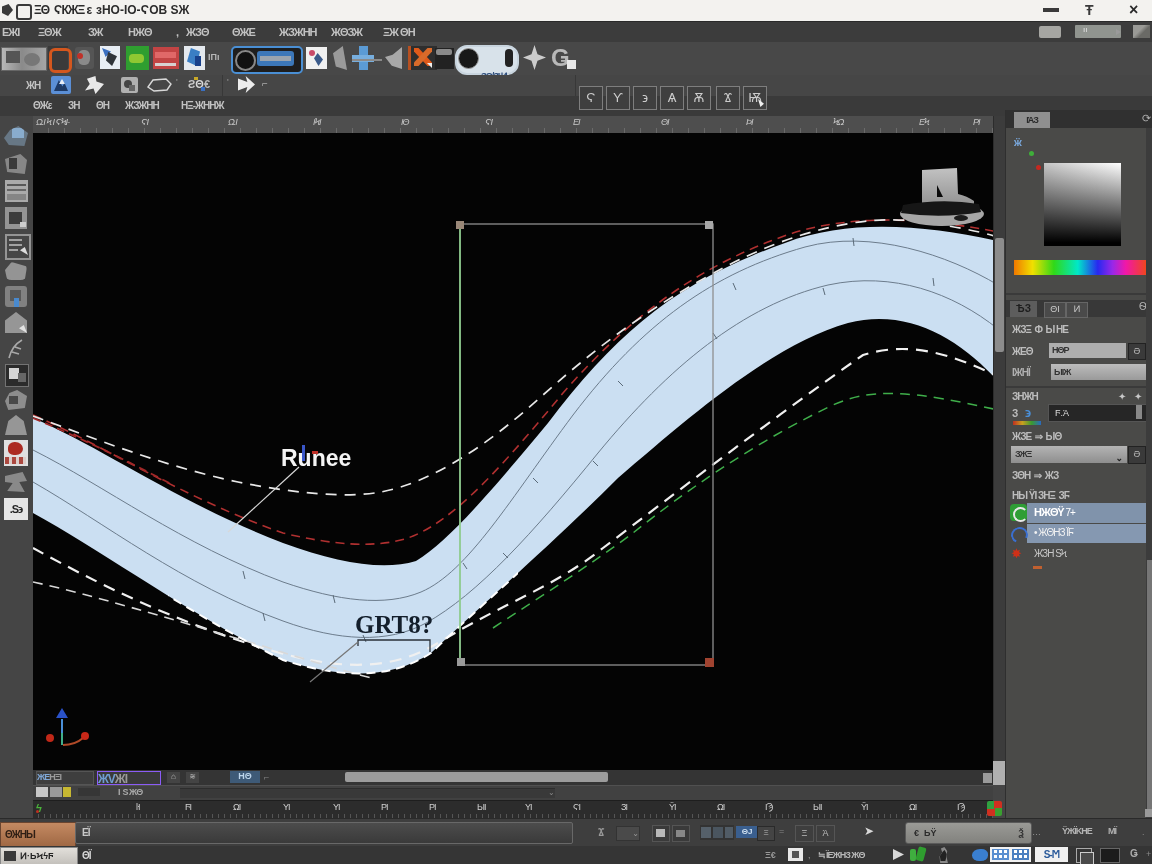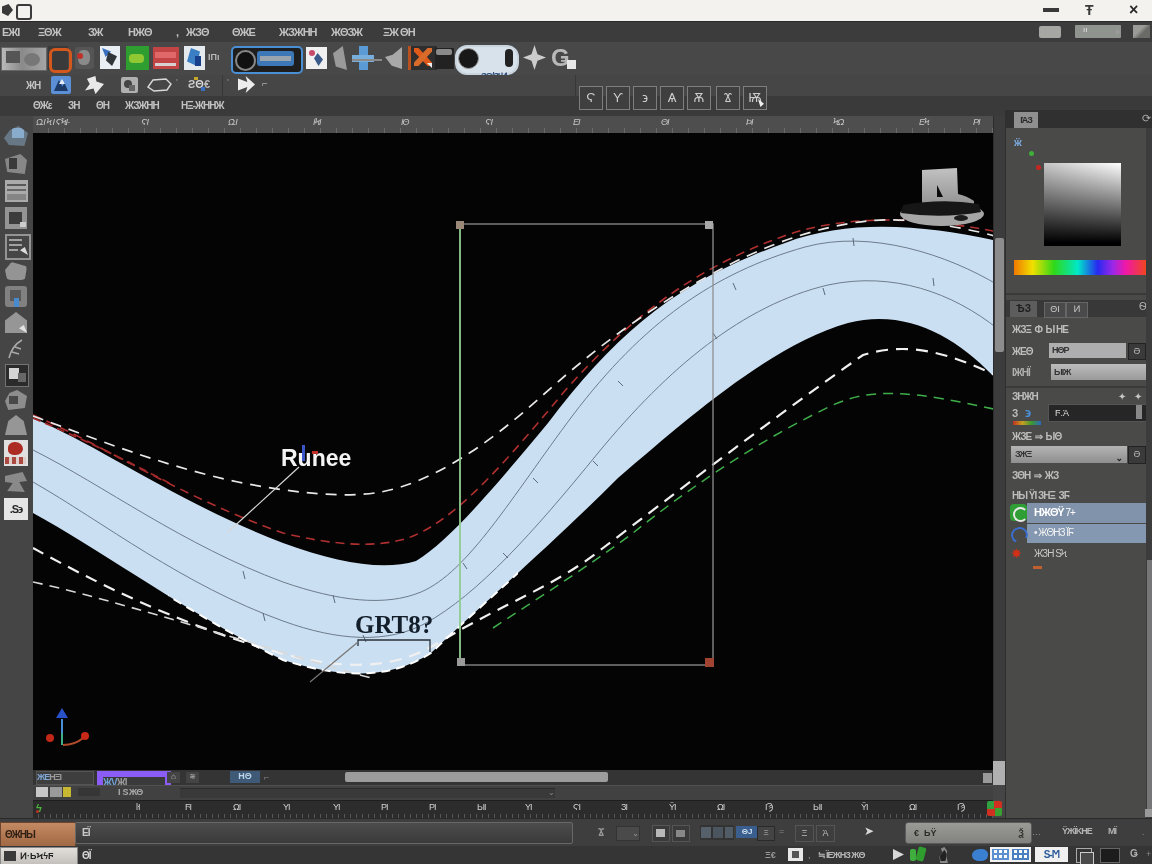--- a/index.html
+++ b/index.html
@@ -6,20 +6,21 @@
 .a{position:absolute;}
 .g{color:#c2c2c2;font-size:11px;letter-spacing:-1px;font-weight:bold;}
 .btn{background:#3f3f3f;border:1px solid #7e7e7e;}
 </style></head>
 <body>
 <div id="app">
 
 <div class="a" style="left:0;top:0;width:1152px;height:21px;background:#f3f2ef;"></div>
 <div class="a" style="left:2px;top:4px;width:11px;height:12px;background:#3a3a3a;clip-path:polygon(0 20%,60% 0,100% 50%,55% 100%,0 75%);"></div>
     <div class="a" style="left:16px;top:4px;width:12px;height:12px;border:2px solid #3a3a3a;border-radius:3px;"></div>
+    <div class="a" style="left:34px;top:3px;width:280px;height:15px;color:#2c2c2c;font-size:12px;font-weight:bold;letter-spacing:-1px;">ΞΘ &nbsp;ϚКЖΞ ε &nbsp;<span style="letter-spacing:0px">зΗΟ-ΙΟ-ϚΟΒ ЅЖ</span></div>
 <div class="a" style="left:1043px;top:8px;width:16px;height:4px;background:#3a3a3a;"></div>
 <div class="a" style="left:1085px;top:2px;color:#3a3a3a;font-size:14px;font-weight:bold;">Ŧ</div>
 <div class="a" style="left:1129px;top:1px;color:#2a2a2a;font-size:16px;font-weight:bold;">×</div>
 
 <div class="a" style="left:0;top:21px;width:1152px;height:21px;background:#3c3c3c;border-top:1px solid #2a2a2a;"></div>
 <div class="a g" style="left:2px;top:26px;">ΕЖΙ</div>
 <div class="a g" style="left:38px;top:26px;">ΞΘЖ</div>
 <div class="a g" style="left:88px;top:26px;">ЗЖ</div>
 <div class="a g" style="left:128px;top:26px;">ΗЖΘ</div>
 <div class="a g" style="left:176px;top:26px;">,</div>
@@ -287,21 +288,21 @@
 </svg>
 </div>
 
 <div class="a" style="left:993px;top:116px;width:12px;height:669px;background:#3c3c3c;border-left:1px solid #2c2c2c;"></div>
 <div class="a" style="left:995px;top:238px;width:9px;height:114px;background:#8c8c8c;border-radius:2px;"></div>
 <div class="a" style="left:983px;top:773px;width:9px;height:10px;background:#9a9a9a;"></div>
 <div class="a" style="left:993px;top:761px;width:12px;height:24px;background:#b0b0b0;"></div>
 
 <div class="a" style="left:33px;top:770px;width:960px;height:15px;background:#343434;"></div>
 <div class="a" style="left:36px;top:771px;width:56px;height:12px;background:#3e3e3e;border:1px solid #555;color:#7fa8d8;font-size:9px;font-weight:bold;letter-spacing:-1px;">ЖΕ<span style="color:#9a9a9a">ΗΞΙ</span></div>
-<div class="a" style="left:97px;top:771px;width:62px;height:12px;background:#3a3a3a;border:6px solid #8b5cf6;color:#6f9ed2;font-size:10px;font-weight:bold;letter-spacing:-1px;">ЖV<span style="color:#9a9a9a">ЖΙ</span></div>
+<div class="a" style="left:97px;top:771px;width:62px;height:12px;background:#3a3a3a;border:1px solid #8b5cf6;color:#6f9ed2;font-size:12px;font-weight:bold;letter-spacing:-1px;">ЖV<span style="color:#9a9a9a">ЖΙ</span></div>
 <div class="a" style="left:167px;top:772px;width:13px;height:11px;background:#444;color:#bbb;font-size:8px;text-align:center;">⌂</div>
 <div class="a" style="left:186px;top:772px;width:13px;height:11px;background:#444;color:#bbb;font-size:8px;text-align:center;">≋</div>
 <div class="a" style="left:230px;top:771px;width:30px;height:12px;background:#3e5a77;color:#bcd4ea;font-size:9px;font-weight:bold;text-align:center;">ΗΘ</div>
 <div class="a" style="left:264px;top:772px;color:#888;font-size:9px;">⌐</div>
 <div class="a" style="left:345px;top:772px;width:263px;height:10px;background:#9c9c9c;border-radius:2px;"></div>
 <div class="a" style="left:983px;top:773px;width:9px;height:10px;background:#9a9a9a;"></div>
 
 <div class="a" style="left:33px;top:785px;width:960px;height:15px;background:#414141;border-top:1px solid #505050;"></div>
 <div class="a" style="left:36px;top:787px;width:12px;height:10px;background:#c8c8c8;"></div>
 <div class="a" style="left:50px;top:787px;width:12px;height:10px;background:#9a9a9a;"></div>
@@ -333,21 +334,21 @@
       <span class="a" style="left:828px;top:2px;">ΫΙ</span>
       <span class="a" style="left:876px;top:2px;">ΩΙ</span>
       <span class="a" style="left:924px;top:2px;">ΙϠ</span>
 </div>
 <div class="a" style="left:36px;top:802px;width:14px;height:14px;color:#4ab53a;font-size:11px;font-weight:bold;">ϟ<span style="position:absolute;left:0px;top:8px;width:3px;height:3px;background:#c03020;border-radius:50%;"></span></div>
 <div class="a" style="left:987px;top:801px;width:15px;height:15px;background:conic-gradient(#d03020 0 25%,#3aa030 25% 50%,#d03020 50% 75%,#30a040 75%);border-radius:2px;"></div>
 
 <div id="rp" class="a" style="left:1005px;top:110px;width:147px;height:713px;background:#4a4a48;border-left:1px solid #2f2f2f;">
 
  <div class="a" style="left:0;top:0;width:147px;height:18px;background:#303030;"></div>
- <div class="a" style="left:8px;top:2px;width:24px;height:16px;background:#8f8f8f;color:#2a2a2a;font-size:9px;font-weight:bold;text-align:center;line-height:16px;letter-spacing:-1px;">ΙΆЗ</div>
+ <div class="a" style="left:8px;top:2px;width:36px;height:16px;background:#8f8f8f;color:#2a2a2a;font-size:9px;font-weight:bold;text-align:center;line-height:16px;letter-spacing:-1px;">ΙΆЗ</div>
  <div class="a" style="left:136px;top:2px;color:#b0b0b0;font-size:11px;">⟳</div>
 
  <div class="a" style="left:8px;top:26px;width:13px;height:13px;color:#7aa8dc;font-size:11px;font-weight:bold;">ӝ</div>
  <div class="a" style="left:23px;top:41px;width:5px;height:5px;background:#3fae3a;border-radius:50%;"></div>
  <div class="a" style="left:30px;top:55px;width:5px;height:5px;background:#c62820;border-radius:50%;"></div>
 
  <div class="a" style="left:38px;top:53px;width:77px;height:83px;background:linear-gradient(to bottom,rgba(0,0,0,0),#000 96%),linear-gradient(to right,#c6c6c6,#ffffff);"></div>
 
  <div class="a" style="left:8px;top:150px;width:133px;height:15px;background:linear-gradient(to right,#f07800,#f0e000 14%,#30d818 30%,#00e8c8 48%,#2828f0 63%,#9828e8 74%,#f018a8 84%,#f04818 100%);"></div>
 

